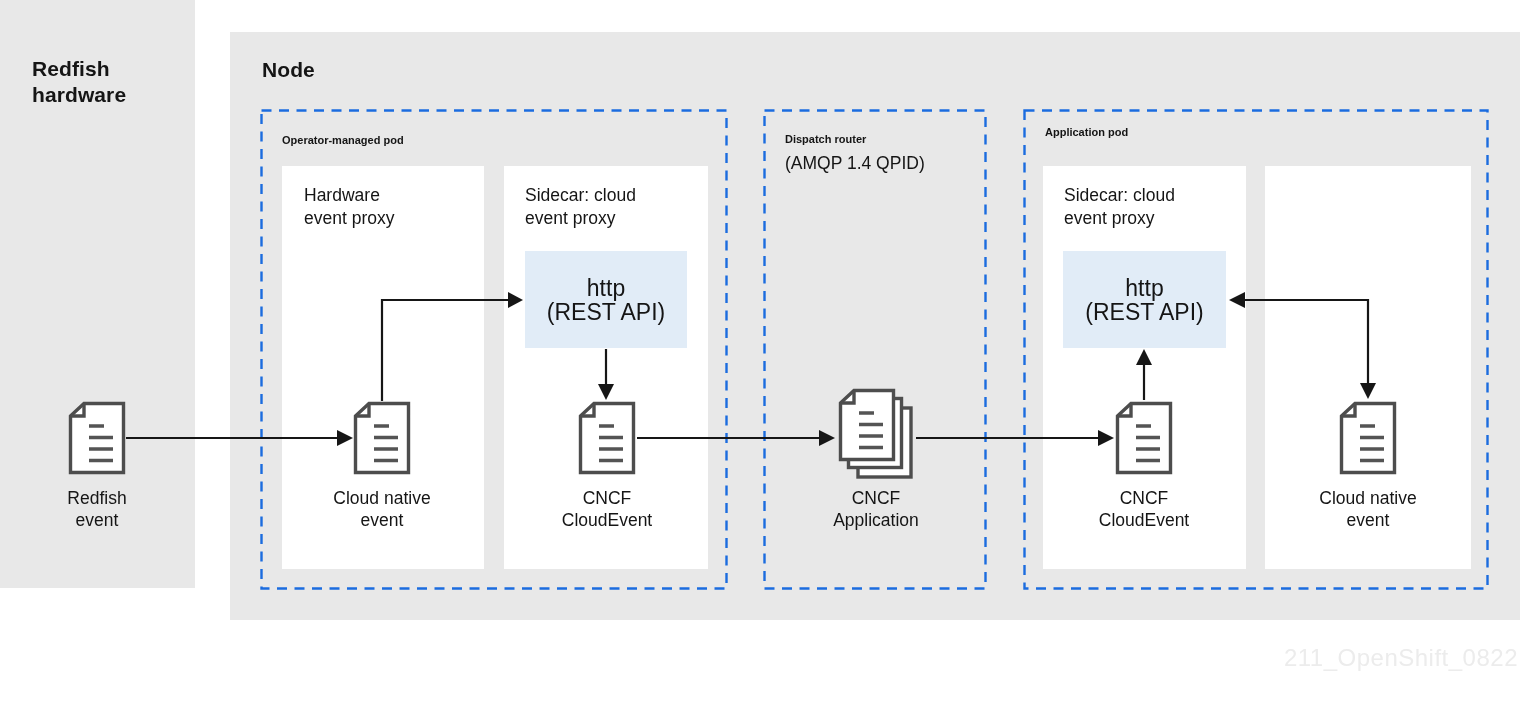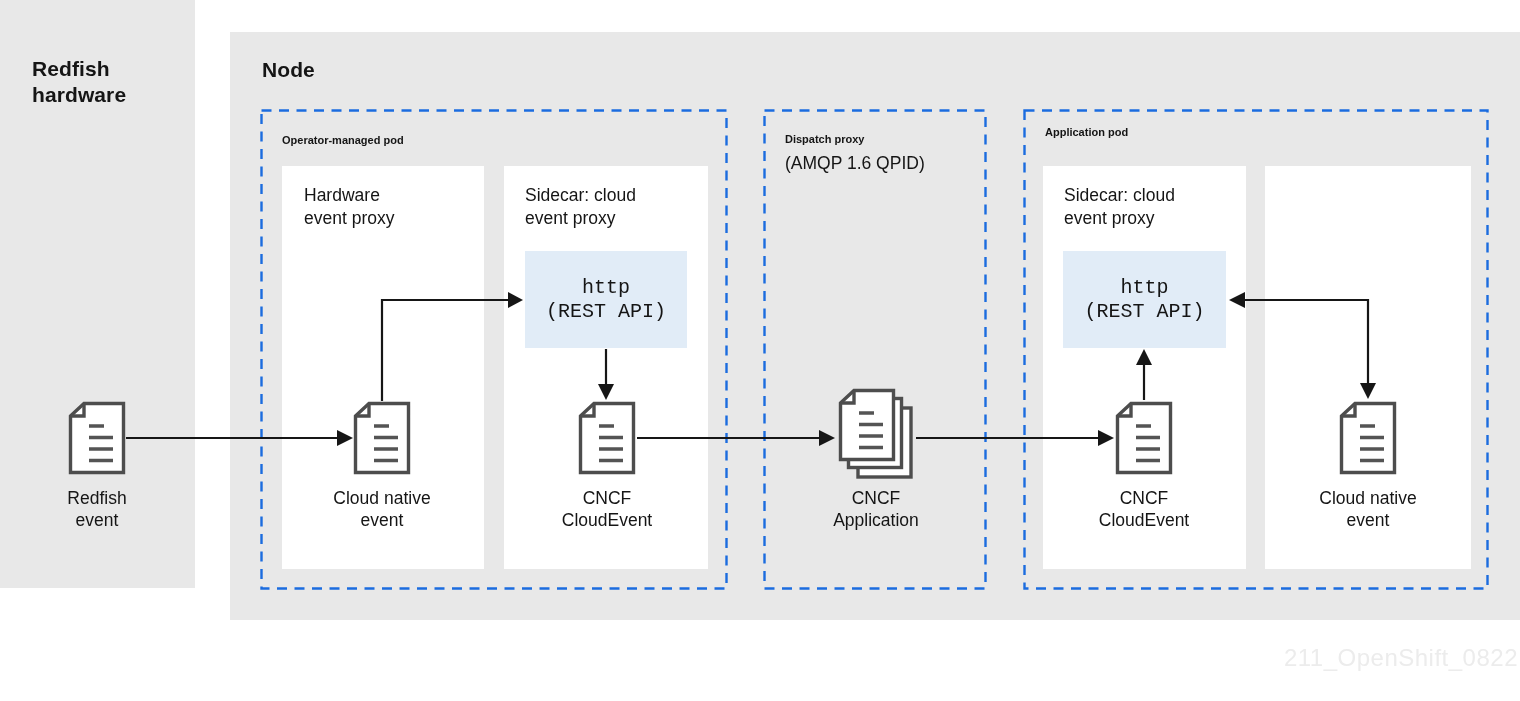--- a/index.html
+++ b/index.html
@@ -11,21 +11,21 @@
   .panel{background:#e8e8e8;}
   .panel-title{font-size:21px;font-weight:700;line-height:26px;letter-spacing:.1px;}
   .pod-label{font-size:11px;font-weight:700;line-height:24px;white-space:nowrap;}
   .pod-sublabel{font-size:17.5px;font-weight:400;line-height:24px;white-space:nowrap;}
   .wbox{background:#ffffff;}
   .wbox-label{font-size:17.5px;font-weight:400;line-height:23px;}
   .wbox-label span{display:block;}
   .pod-label-block span{display:block;}
   .panel-title span{display:block;}
   .http-box{background:#e1ecf7;display:flex;align-items:center;justify-content:center;text-align:center;}
-  .http-label{font-size:20px;line-height:24px;font-weight:400;font-family:Liberation Mono, monospace;}
+  .http-label{font-size:23px;line-height:24px;font-weight:400;}
   .http-label span{display:block;}
   .doc-label{font-size:17.5px;line-height:21.5px;text-align:center;width:170px;}
   .doc-label span{display:block;}
   .watermark{font-size:24px;color:#ececec;font-weight:400;letter-spacing:.5px;white-space:nowrap;}
   .dash-rect{fill:none;stroke:#1b6cdf;stroke-width:2.4;stroke-dasharray:10 7.5;}
   .arrow-line{stroke:#161616;stroke-width:2.2;fill:none;}
   .arrow-head{fill:#161616;stroke:none;}
   .doc-page{fill:#ffffff;stroke:#4d4d4d;stroke-width:3.4;stroke-linejoin:miter;}
   .doc-fold{fill:none;stroke:#4d4d4d;stroke-width:3.4;stroke-linejoin:miter;}
   .doc-lines{fill:none;stroke:#545454;stroke-width:3.4;}
@@ -113,22 +113,22 @@
       </svg>
   </div>
   <div class="abs box-application">
     <svg width="466" height="481">
         <rect class="dash-rect" x="1.5" y="1.5" width="463" height="478"></rect>
       </svg>
   </div>
 
   <div class="abs pod-label lbl-operator">Operator-managed pod</div>
   <div class="abs pod-label-block lbl-dispatch">
-    <span class="pod-label">Dispatch proxy</span>
-    <span class="pod-sublabel">(AMQP 1.6 QPID)</span>
+    <span class="pod-label">Dispatch router</span>
+    <span class="pod-sublabel">(AMQP 1.4 QPID)</span>
   </div>
   <div class="abs pod-label lbl-application">Application pod</div>
 
   <div class="abs wbox wbox-hwproxy"></div>
   <div class="abs wbox wbox-sidecar1"></div>
   <div class="abs wbox wbox-sidecar2"></div>
   <div class="abs wbox wbox-baremetal"></div>
 
   <div class="abs wbox-label lbl-hwproxy">
     <span>Hardware</span>

